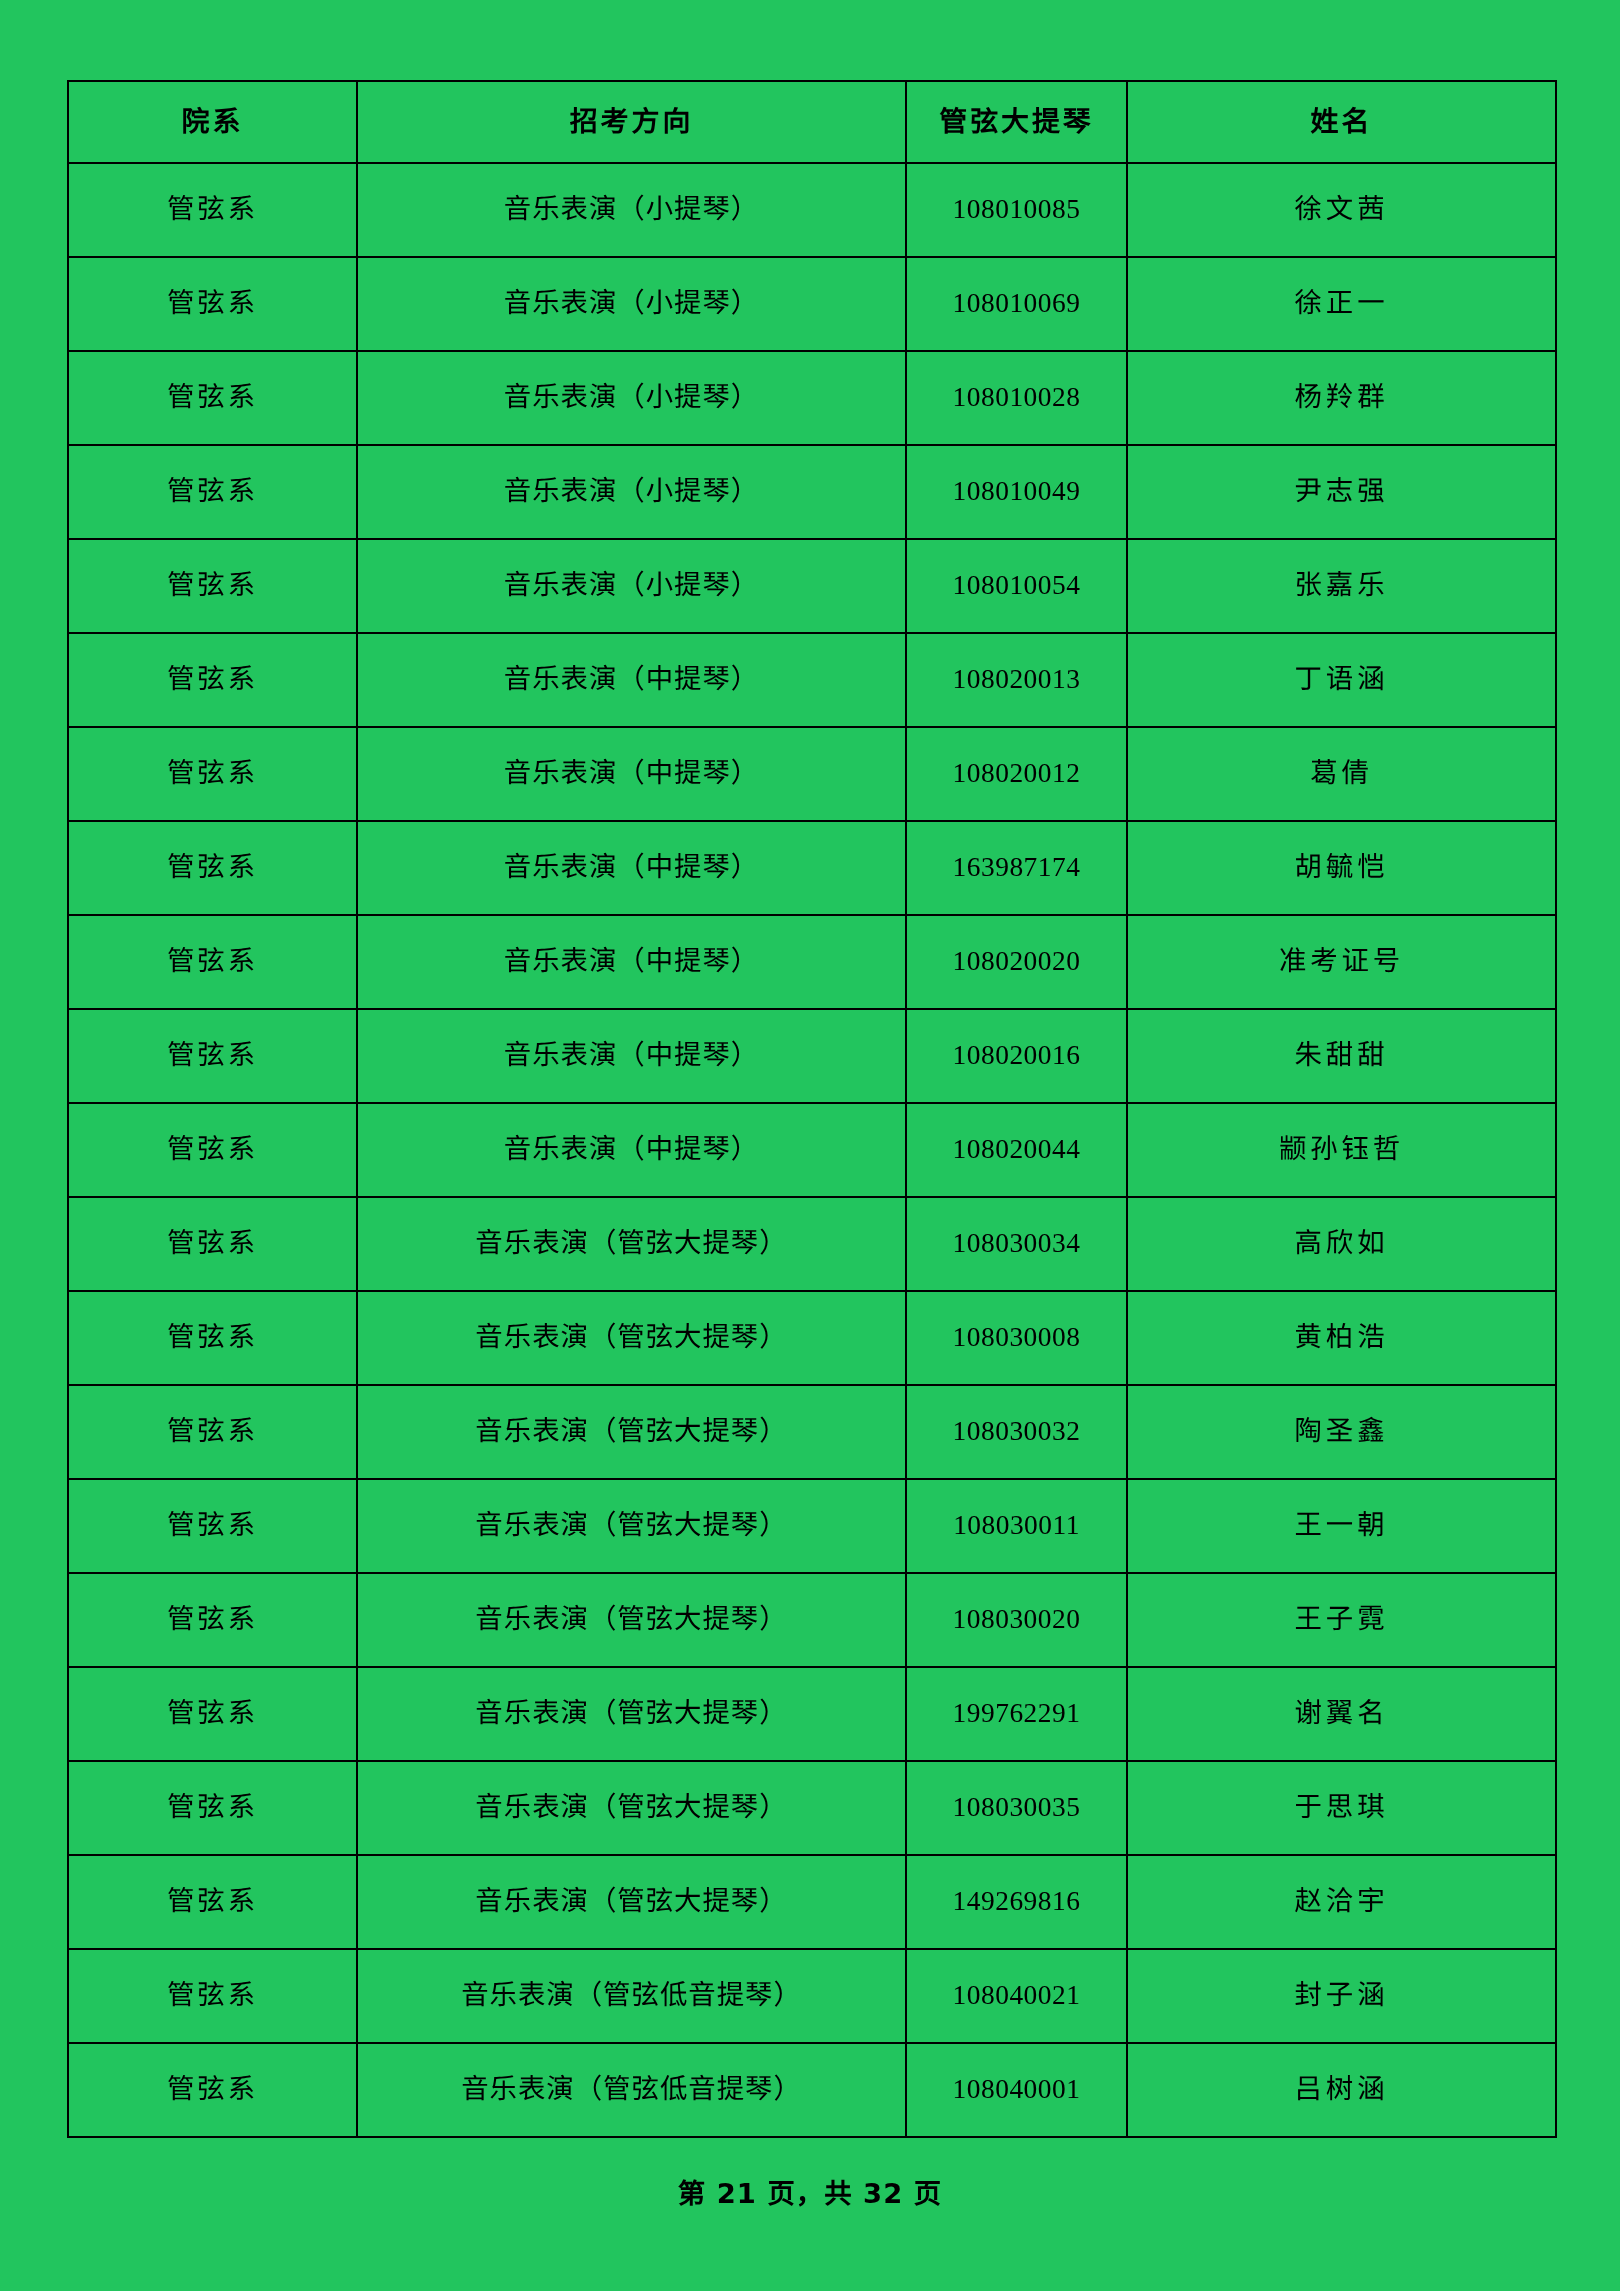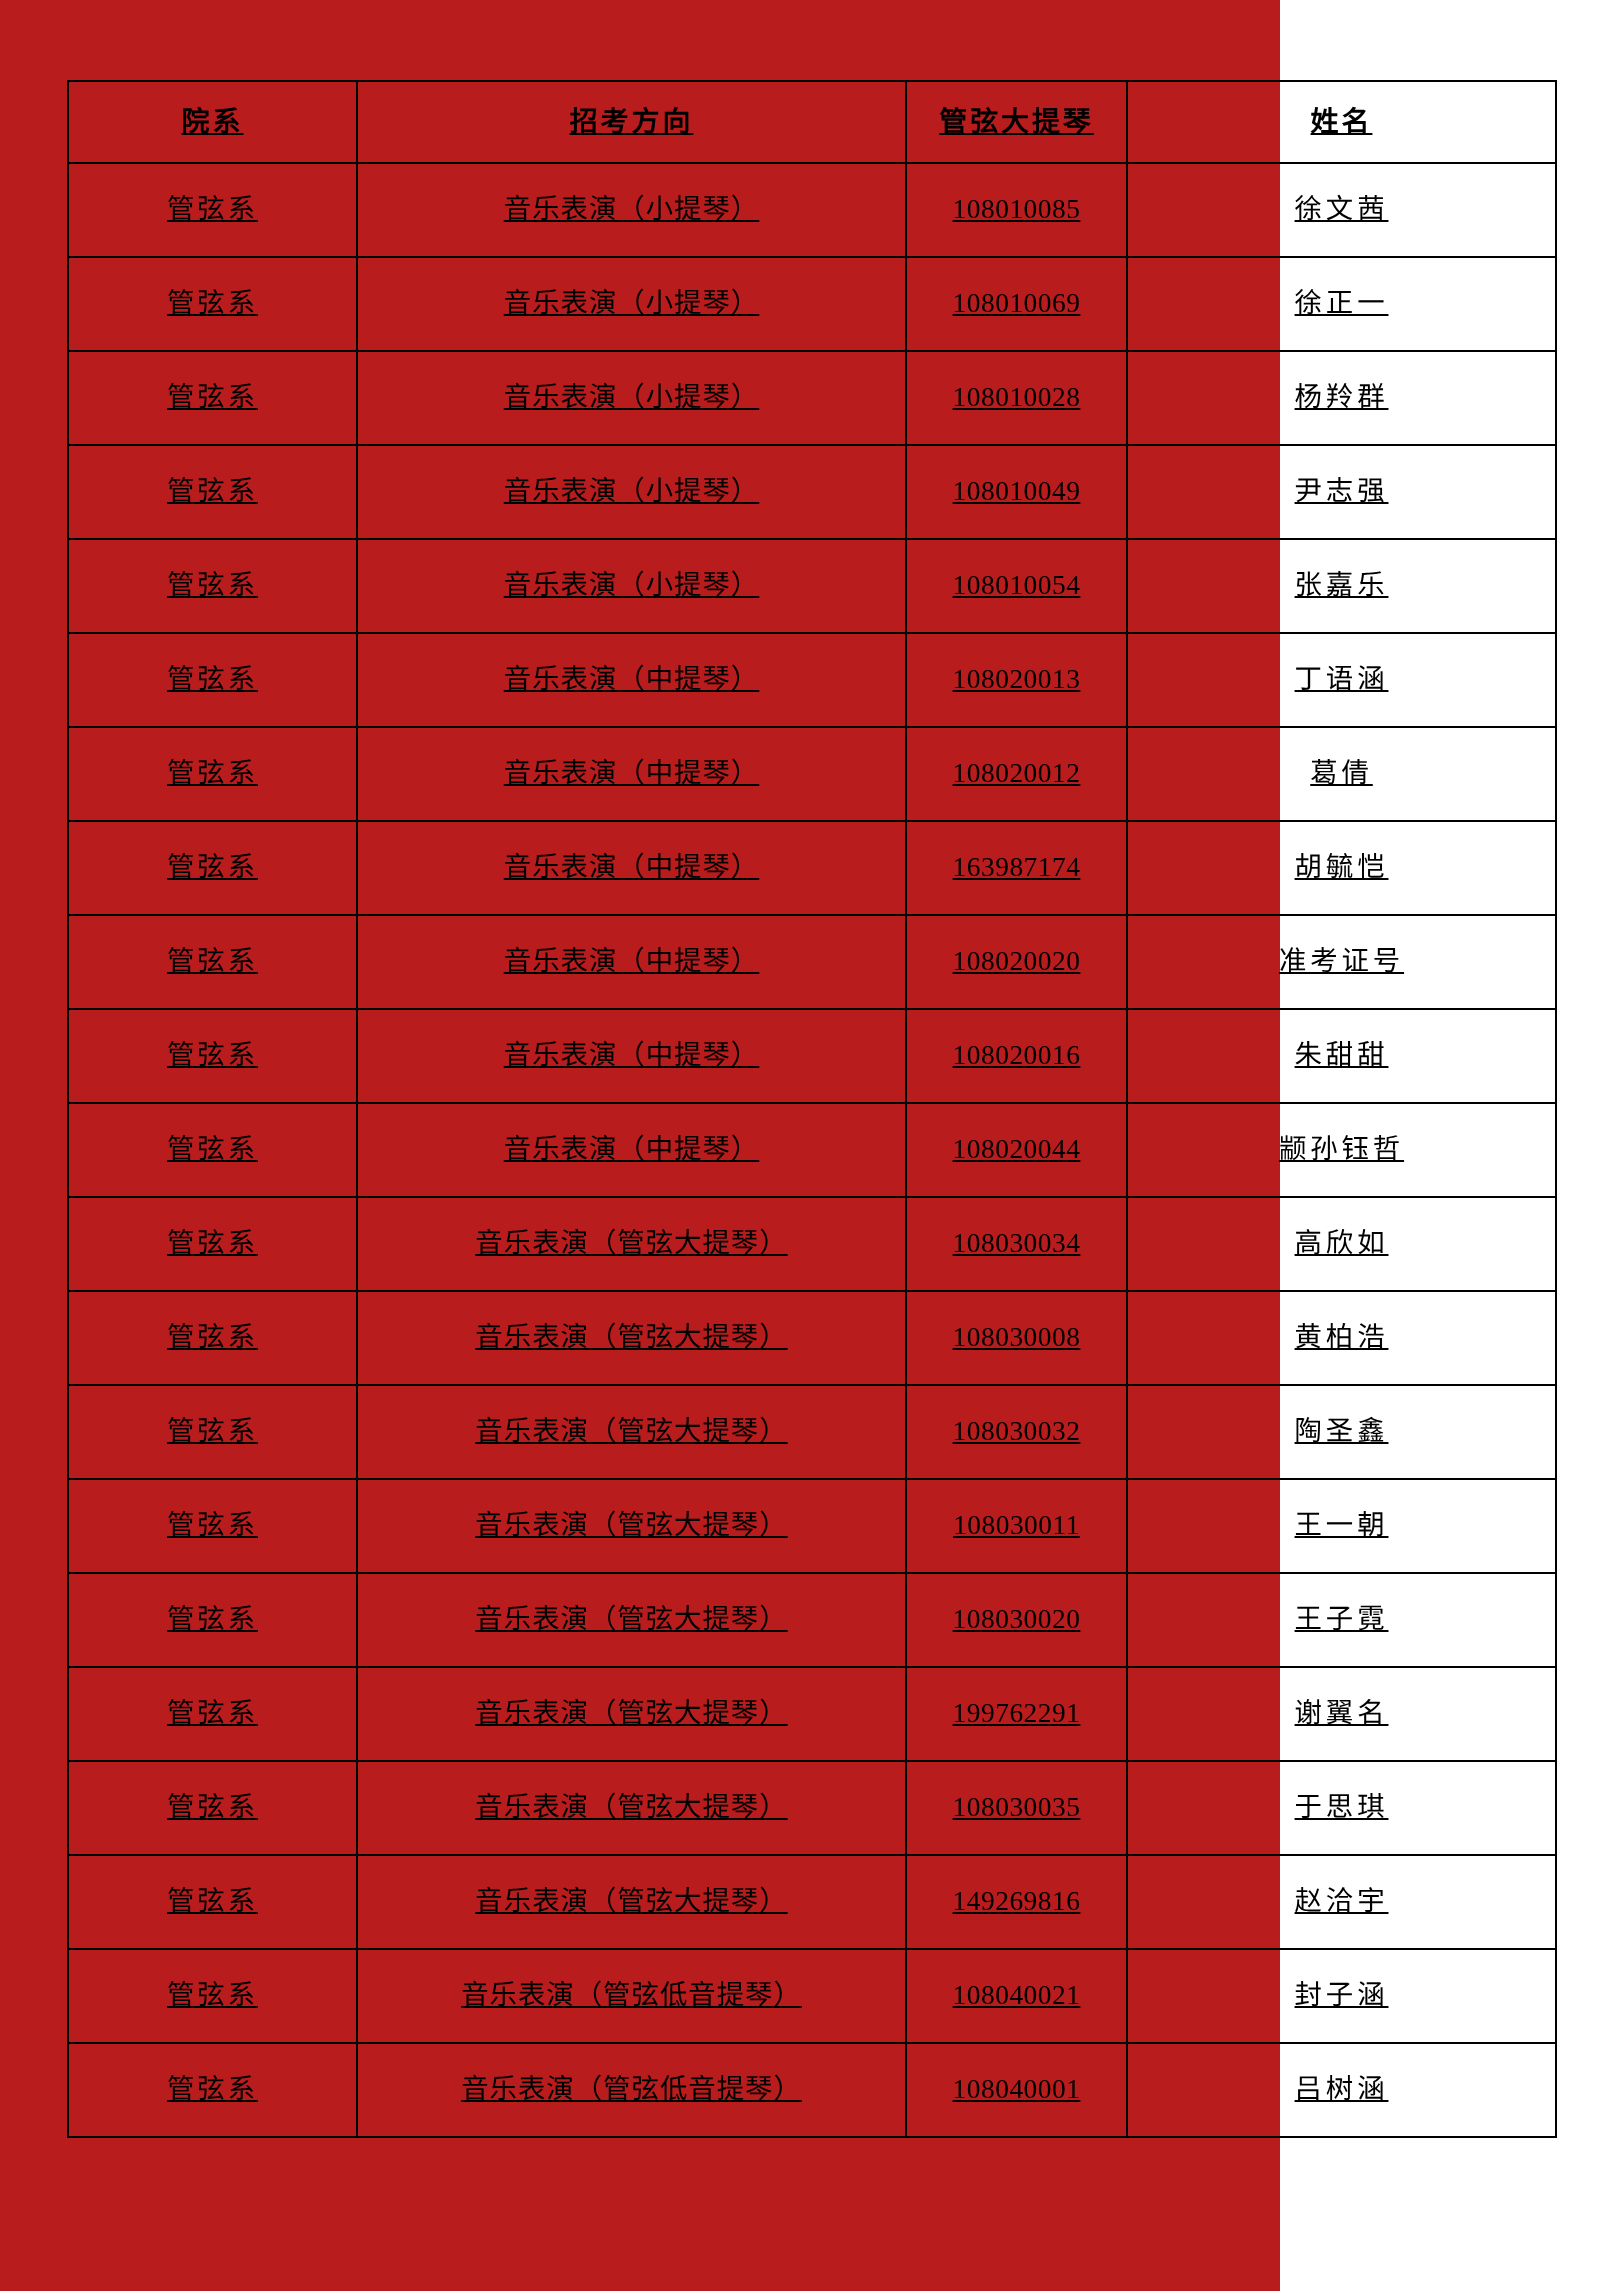--- a/index.html
+++ b/index.html
@@ -10,26 +10,25 @@
   }
   body {
     width: 1620px;
     height: 2292px;
     font-family: "Liberation Serif", "DejaVu Serif", serif;
     color: #000000;
     -webkit-font-smoothing: antialiased;
   }
   .page {
     position: relative;
-    width: 1280px;
+    width: 1620px;
     height: 2292px;
     box-sizing: border-box;
     padding: 80px 67px 0 67px;
-    background: #b91c1c;
-    text-decoration: underline;
+    background: #22c55e;
   }
   table.roster {
     width: 1488px;
     border-collapse: collapse;
     table-layout: fixed;
     margin: 0;
   }
   table.roster col.c-dept  { width: 289px; }
   table.roster col.c-major { width: 549px; }
   table.roster col.c-ticket{ width: 221px; }
@@ -236,15 +235,18 @@
         </tr>
         <tr>
           <td class="dept">管弦系</td>
           <td class="major">音乐表演（管弦低音提琴）</td>
           <td class="ticket">108040001</td>
           <td class="name">吕树涵</td>
         </tr>
       </tbody>
   </table>
 
+  <div class="footer">
+    <span class="pagenum">第 21 页，共 32 页</span>
+  </div>
 
 </div>
 
 
 </body></html>

